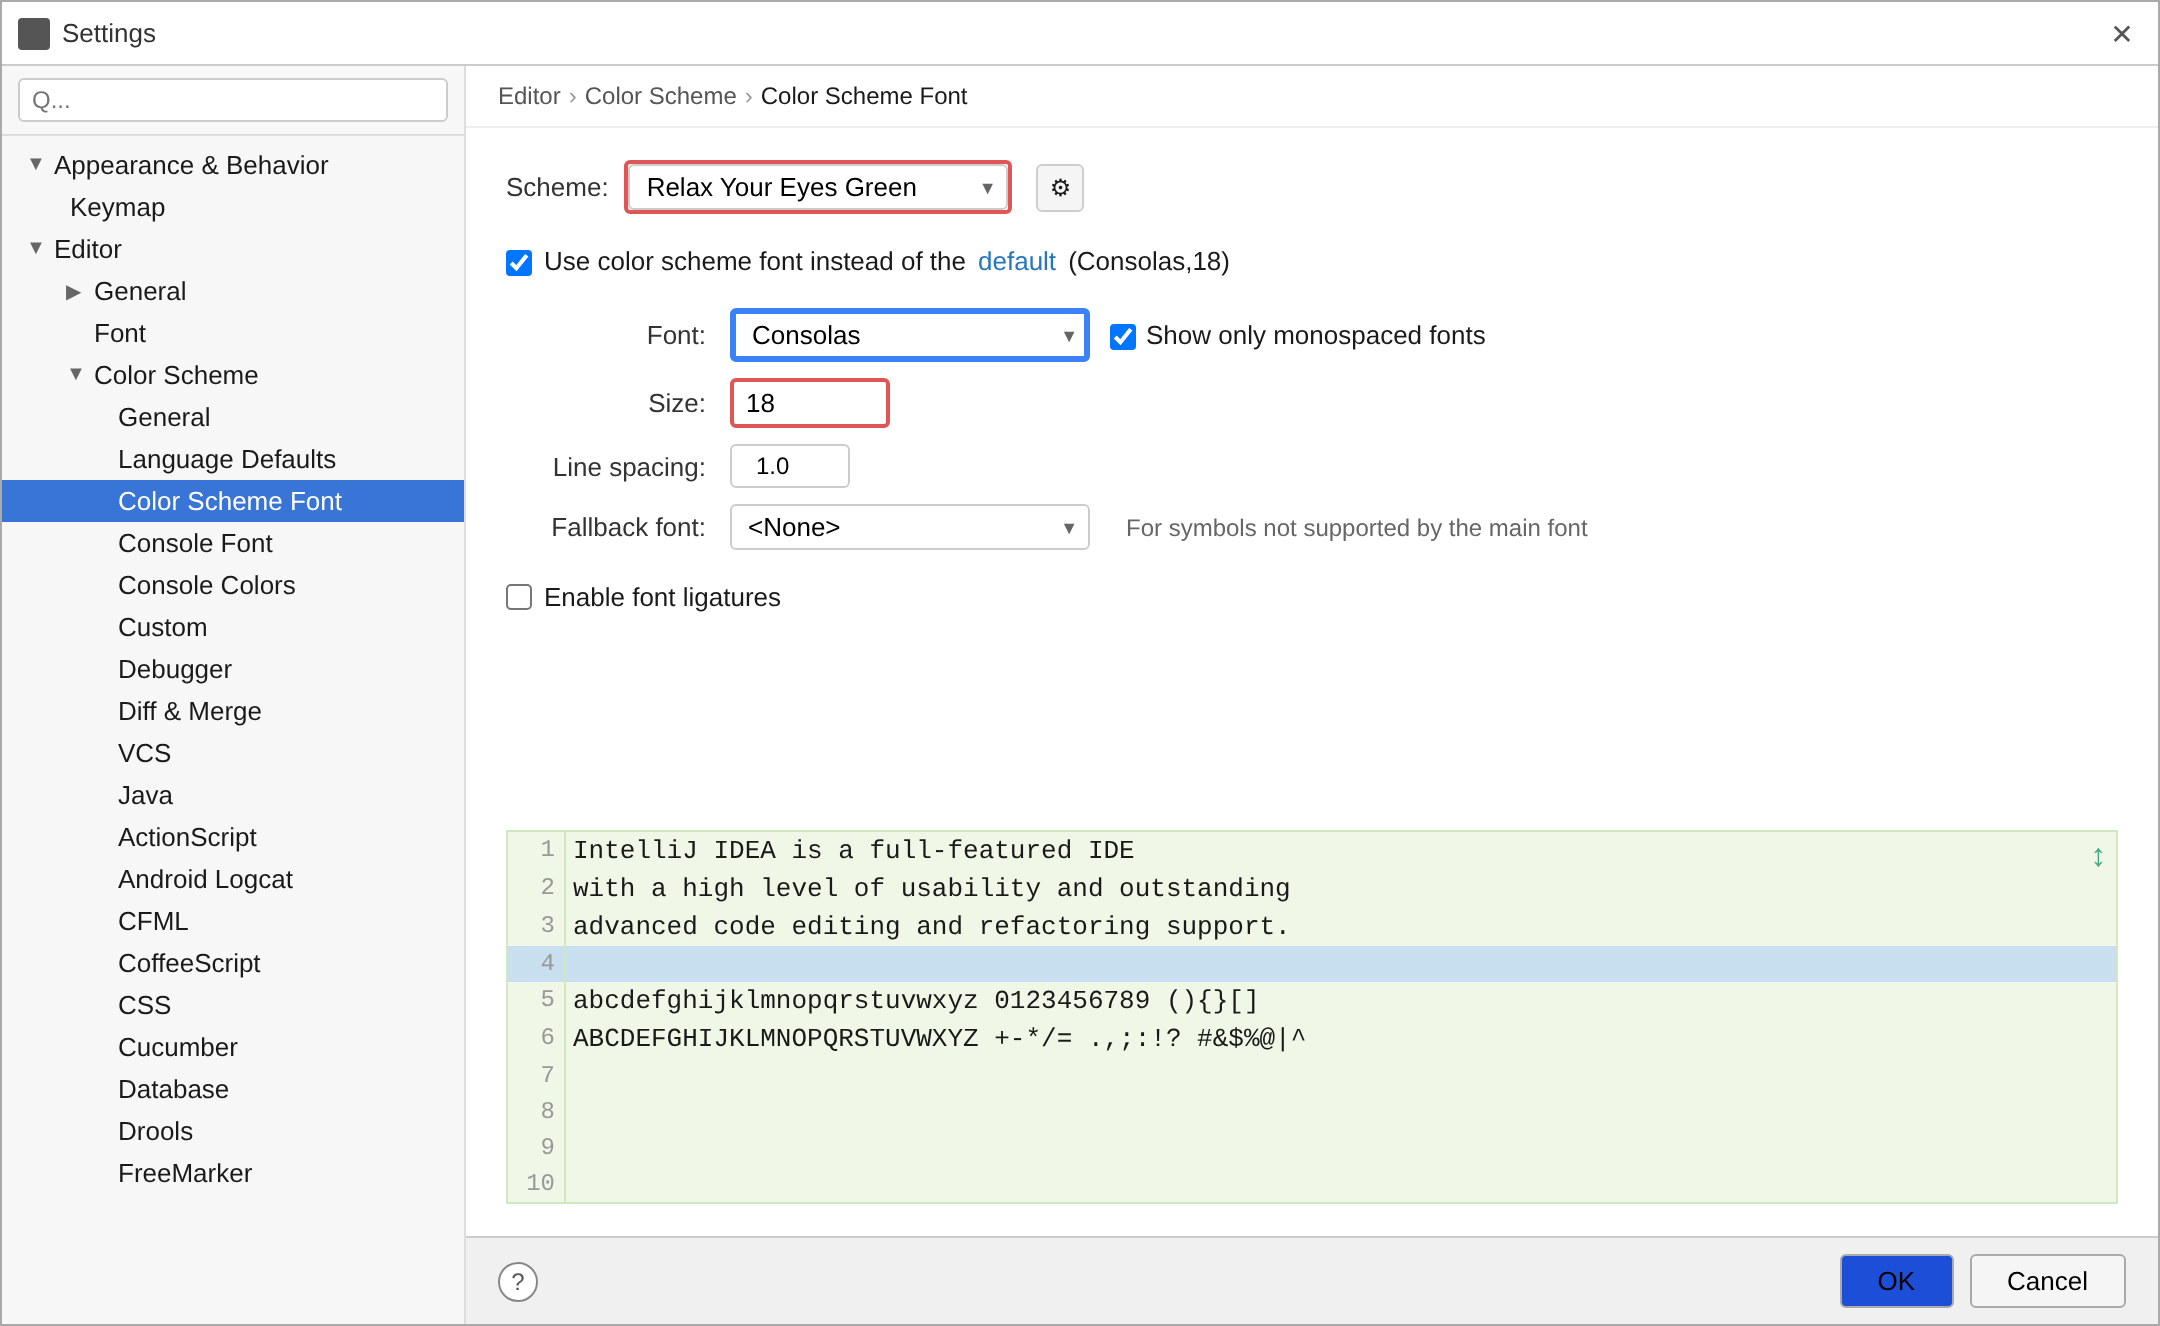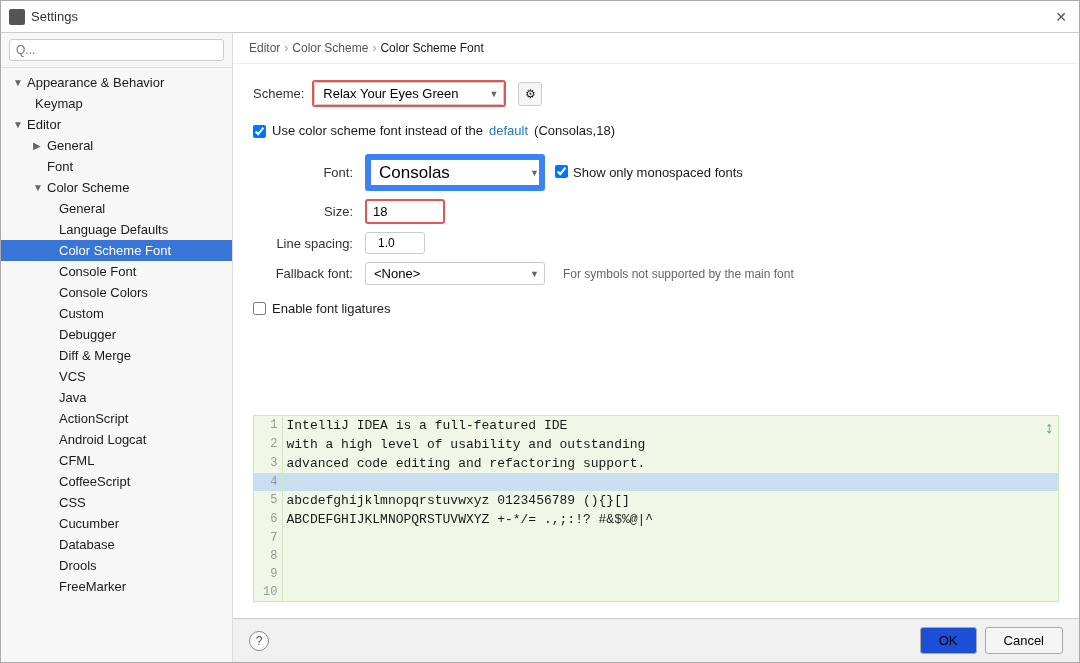--- a/index.html
+++ b/index.html
@@ -43,24 +43,24 @@
     .scheme-select { border: 1px solid #ccc; border-radius: 3px; padding: 3px 24px 3px 8px; font-size: 13px; background: #fff; appearance: none; min-width: 190px; cursor: pointer; }
     .scheme-gear { width: 24px; height: 24px; display: flex; align-items: center; justify-content: center; border: 1px solid #ccc; border-radius: 3px; background: #f5f5f5; cursor: pointer; font-size: 12px; margin-left: 4px; }
 
     .checkbox-row { display: flex; align-items: flex-end; gap: 6px; margin-bottom: 16px; font-size: 13px; }
     .checkbox-row input[type=checkbox] { width: 13px; height: 13px; }
     .link-text { color: #2675bf; text-decoration: none; }
 
     .form-grid { display: grid; grid-template-columns: 100px 1fr; row-gap: 8px; column-gap: 12px; align-items: center; max-width: 600px; margin-bottom: 16px; }
     .form-label { font-size: 13px; color: #333; text-align: right; }
     .form-control { display: flex; align-items: center; gap: 10px; }
-    .font-select { border: 6px solid #3b82f6; border-radius: 3px; padding: 3px 24px 3px 8px; font-size: 17px; background: #fff; appearance: none; min-width: 180px; cursor: pointer; }
+    .font-select { border: 3px solid #3b82f6; border-radius: 3px; padding: 3px 24px 3px 8px; font-size: 13px; background: #fff; appearance: none; min-width: 180px; cursor: pointer; }
     .size-input { border: 2px solid #e05555; border-radius: 3px; padding: 3px 6px; font-size: 13px; width: 80px; }
     .line-spacing-input { border: 1px solid #ccc; border-radius: 3px; padding: 3px 12px; font-size: 12px; width: 60px; }
-    .mono-checkbox { display: flex; align-items: flex-start; gap: 5px; font-size: 13px; }
+    .mono-checkbox { display: flex; align-items: flex-end; gap: 5px; font-size: 13px; }
     .fallback-select { border: 1px solid #ccc; border-radius: 3px; padding: 3px 24px 3px 8px; font-size: 13px; background: #fff; appearance: none; min-width: 180px; cursor: pointer; }
     .fallback-hint { font-size: 12px; color: #666; margin-left: 8px; }
 
     .ligatures-row { display: flex; gap: 6px; margin-bottom: 12px; font-size: 13px; }
 
     
     .preview-area { background: #f0f7e6; border: 1px solid #d0e8c0; margin: 0 20px 16px 20px; padding: 0; font-family: 'Consolas', 'Courier New', monospace; font-size: 13px; position: relative; overflow: hidden; }
     .preview-scroll-btn { position: absolute; top: 4px; right: 4px; color: #4a8; font-size: 16px; }
     .preview-table { width: 100%; border-collapse: collapse; }
     .preview-table td { padding: 2px 4px; }

